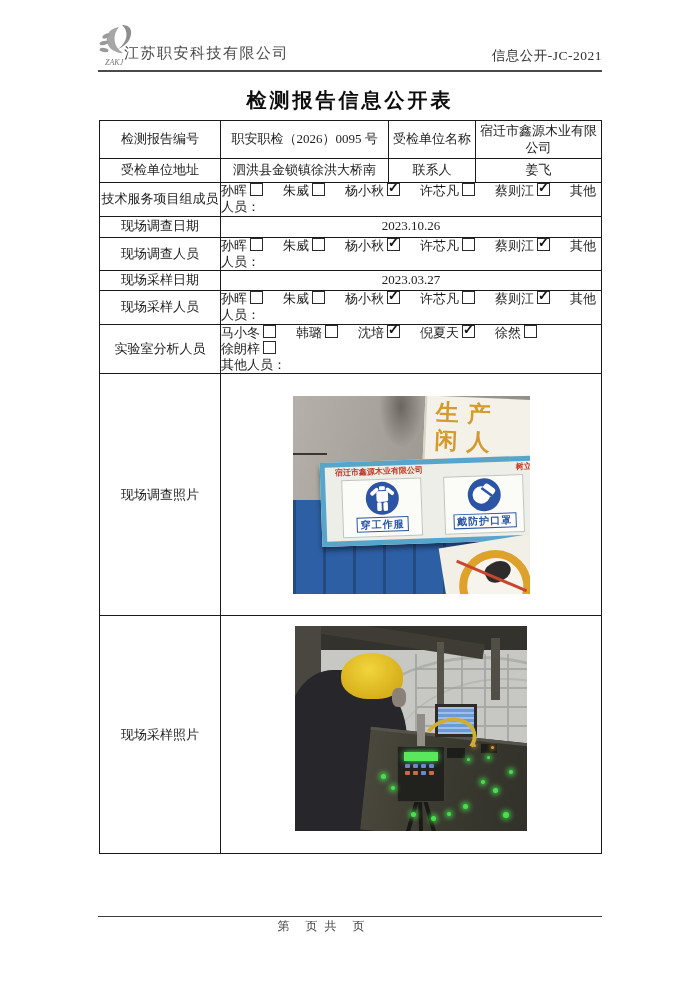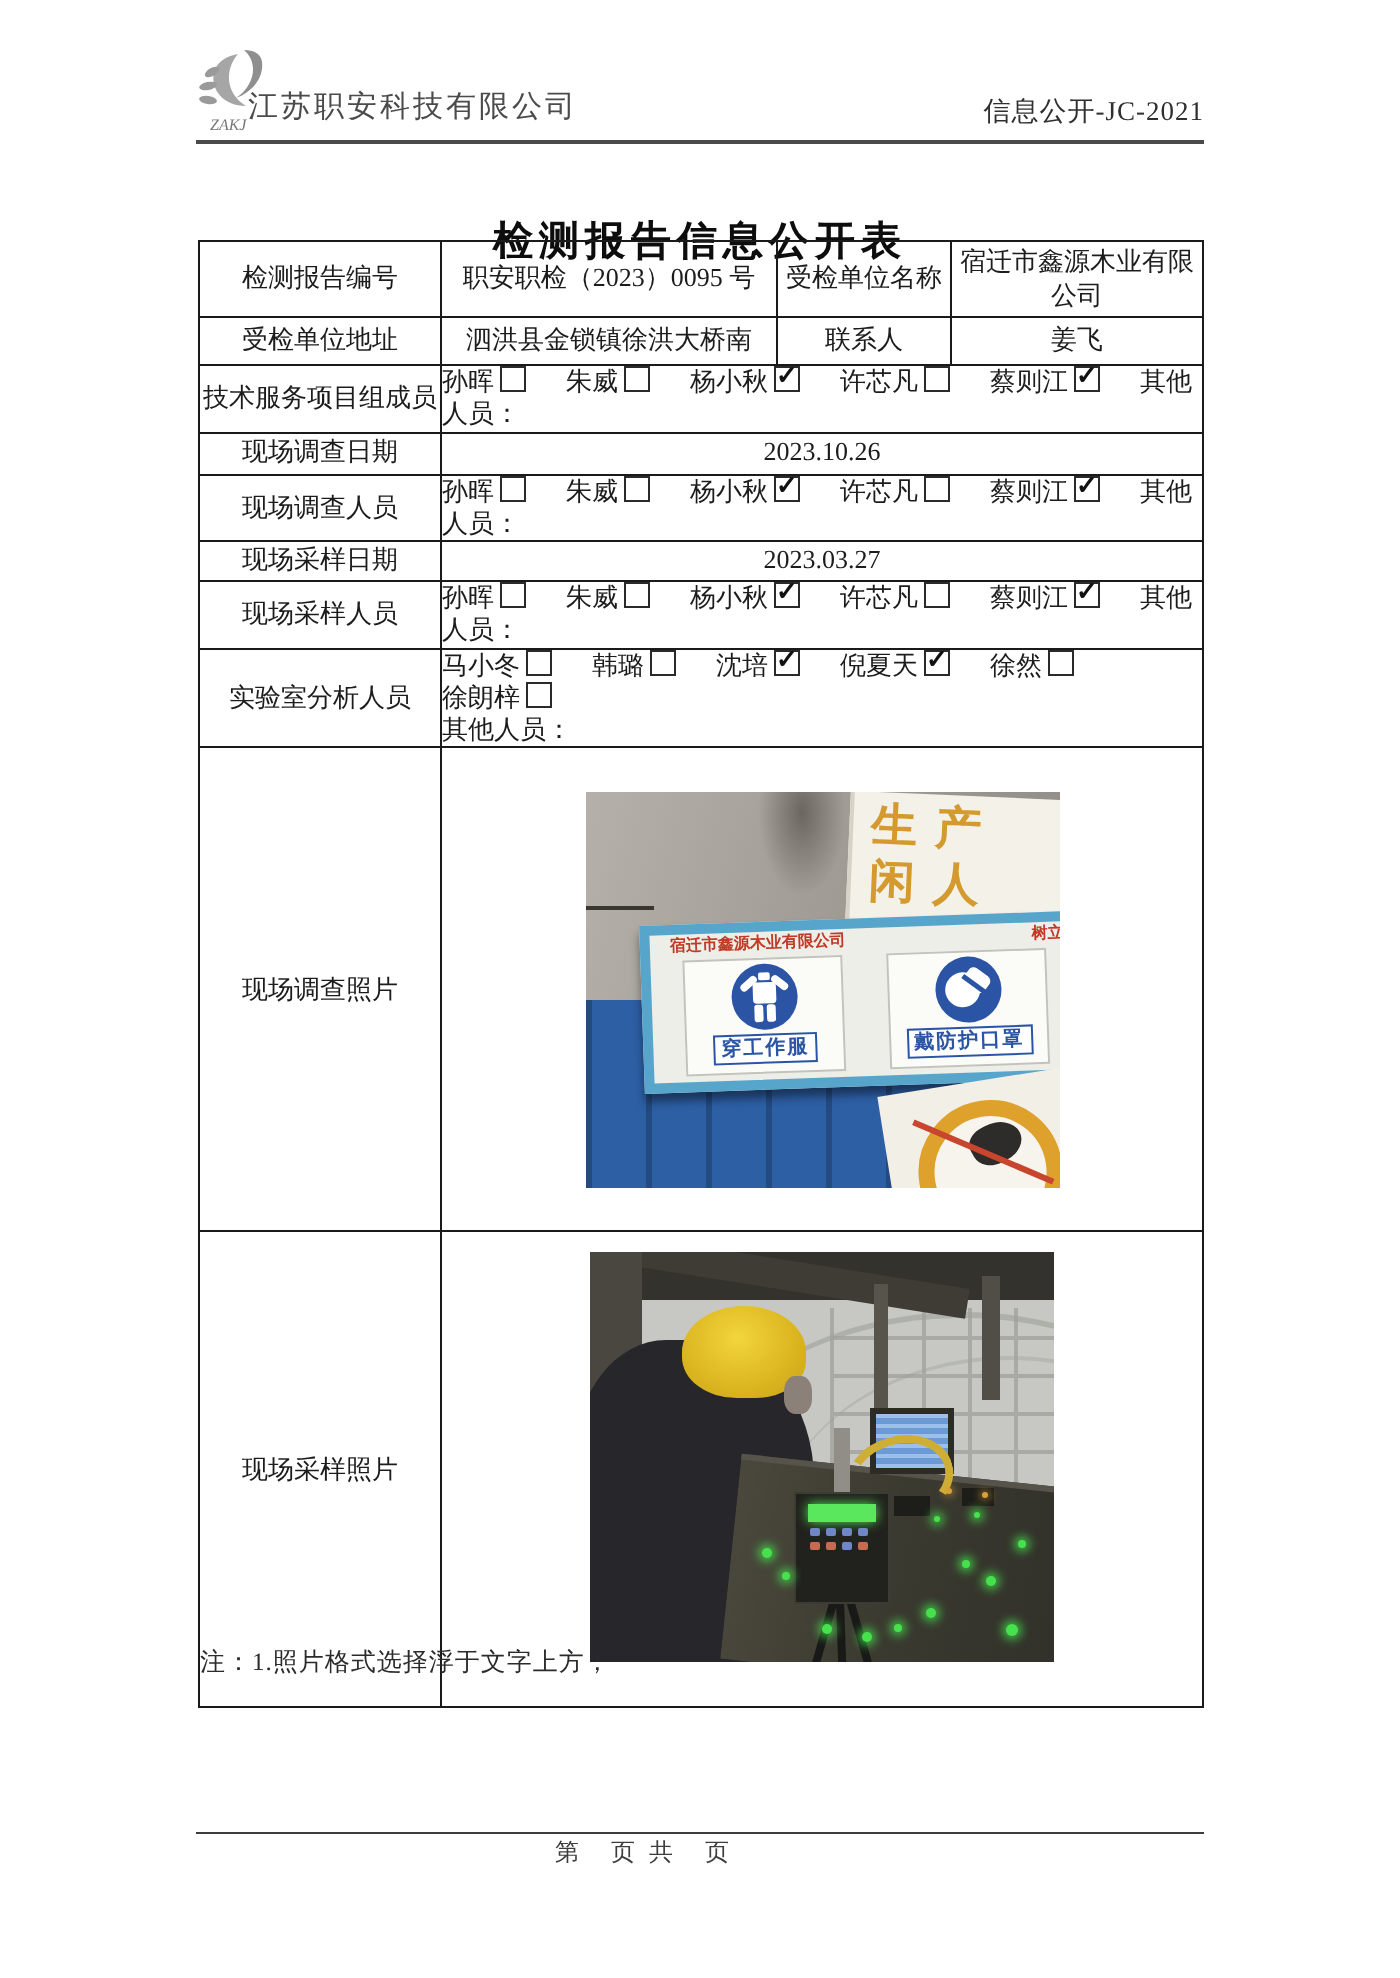--- a/index.html
+++ b/index.html
@@ -4,21 +4,21 @@
 <style>
   html,body{margin:0;padding:0;background:#888;}
   .page{position:relative;width:700px;height:989px;background:#ffffff;overflow:hidden;
         font-family:"Liberation Serif","DejaVu Serif",serif;color:#1c1c1c;}
   
   .logo{position:absolute;left:98px;top:22px;width:44px;height:46px;}
   .company-name{position:absolute;left:124px;top:44px;font-size:15px;color:#4b4b4b;letter-spacing:1.5px;}
   .doc-code{position:absolute;right:98px;top:47px;font-size:13.5px;color:#2f2f2f;letter-spacing:.5px;}
   .hdr-rule{position:absolute;left:98px;top:70px;width:504px;height:2px;background:#4a4a4a;}
   .page-title{position:absolute;left:0;top:87px;width:700px;text-align:center;
-              font-size:20px;font-weight:bold;letter-spacing:3px;color:#0d0d0d;margin-top:20px;}
+              font-size:20px;font-weight:bold;letter-spacing:3px;color:#0d0d0d;}
   
   table.report{position:absolute;left:99px;top:120px;width:502px;border-collapse:collapse;table-layout:fixed;}
   table.report td{border:1px solid #1a1a1a;font-size:13px;padding:0;vertical-align:middle;line-height:1.25;}
   td.lbl{text-align:center;}
   td.val{text-align:center;}
   td.chk{text-align:left;padding-left:7px;}
   tr.h38{height:38px} tr.h24{height:24px} tr.h21{height:21px} tr.h20{height:20px}
   tr.h36{height:36px} tr.h18{height:18px} tr.hp1{height:242px} tr.hp2{height:238px}
   .member{white-space:nowrap;margin-right:20px;}
   .m-name{margin-right:3px;}
@@ -119,21 +119,21 @@
   <table class="report">
     <colgroup>
         <col style="width:121px">
         <col style="width:168px">
         <col style="width:87px">
         <col style="width:126px">
       </colgroup>
     <tbody>
         <tr class="h38">
       <td class="lbl">检测报告编号</td>
-      <td class="val">职安职检（2023）0095 号</td>
+      <td class="val">职安职检（2026）0095 号</td>
       <td class="lbl">受检单位名称</td>
       <td class="val">宿迁市鑫源木业有限公司</td>
     </tr>
     <tr class="h24">
       <td class="lbl">受检单位地址</td>
       <td class="val">泗洪县金锁镇徐洪大桥南</td>
       <td class="lbl">联系人</td>
       <td class="val">姜飞</td>
     </tr>
     <tr class="h21">
@@ -271,17 +271,16 @@
               <span class="led" style="left: 172px; top: 132px; width: 3px; height: 3px;"></span>
               <span class="led" style="left: 192px; top: 130px; width: 3px; height: 3px;"></span>
               <span class="led amber" style="left: 178px; top: 118px; width: 3px; height: 3px;"></span>
               <span class="led amber" style="left: 196px; top: 120px; width: 3px; height: 3px;"></span>
             </div>
       </td>
     </tr>
   </tbody>
     </table>
 
-  <div class="note">注：1.照片格式选择浮于文字上方；</div>
 
   <div class="footer-rule"></div>
   <div class="footer-text">第　页 共　页</div>
 </div>
 
 </body></html>

